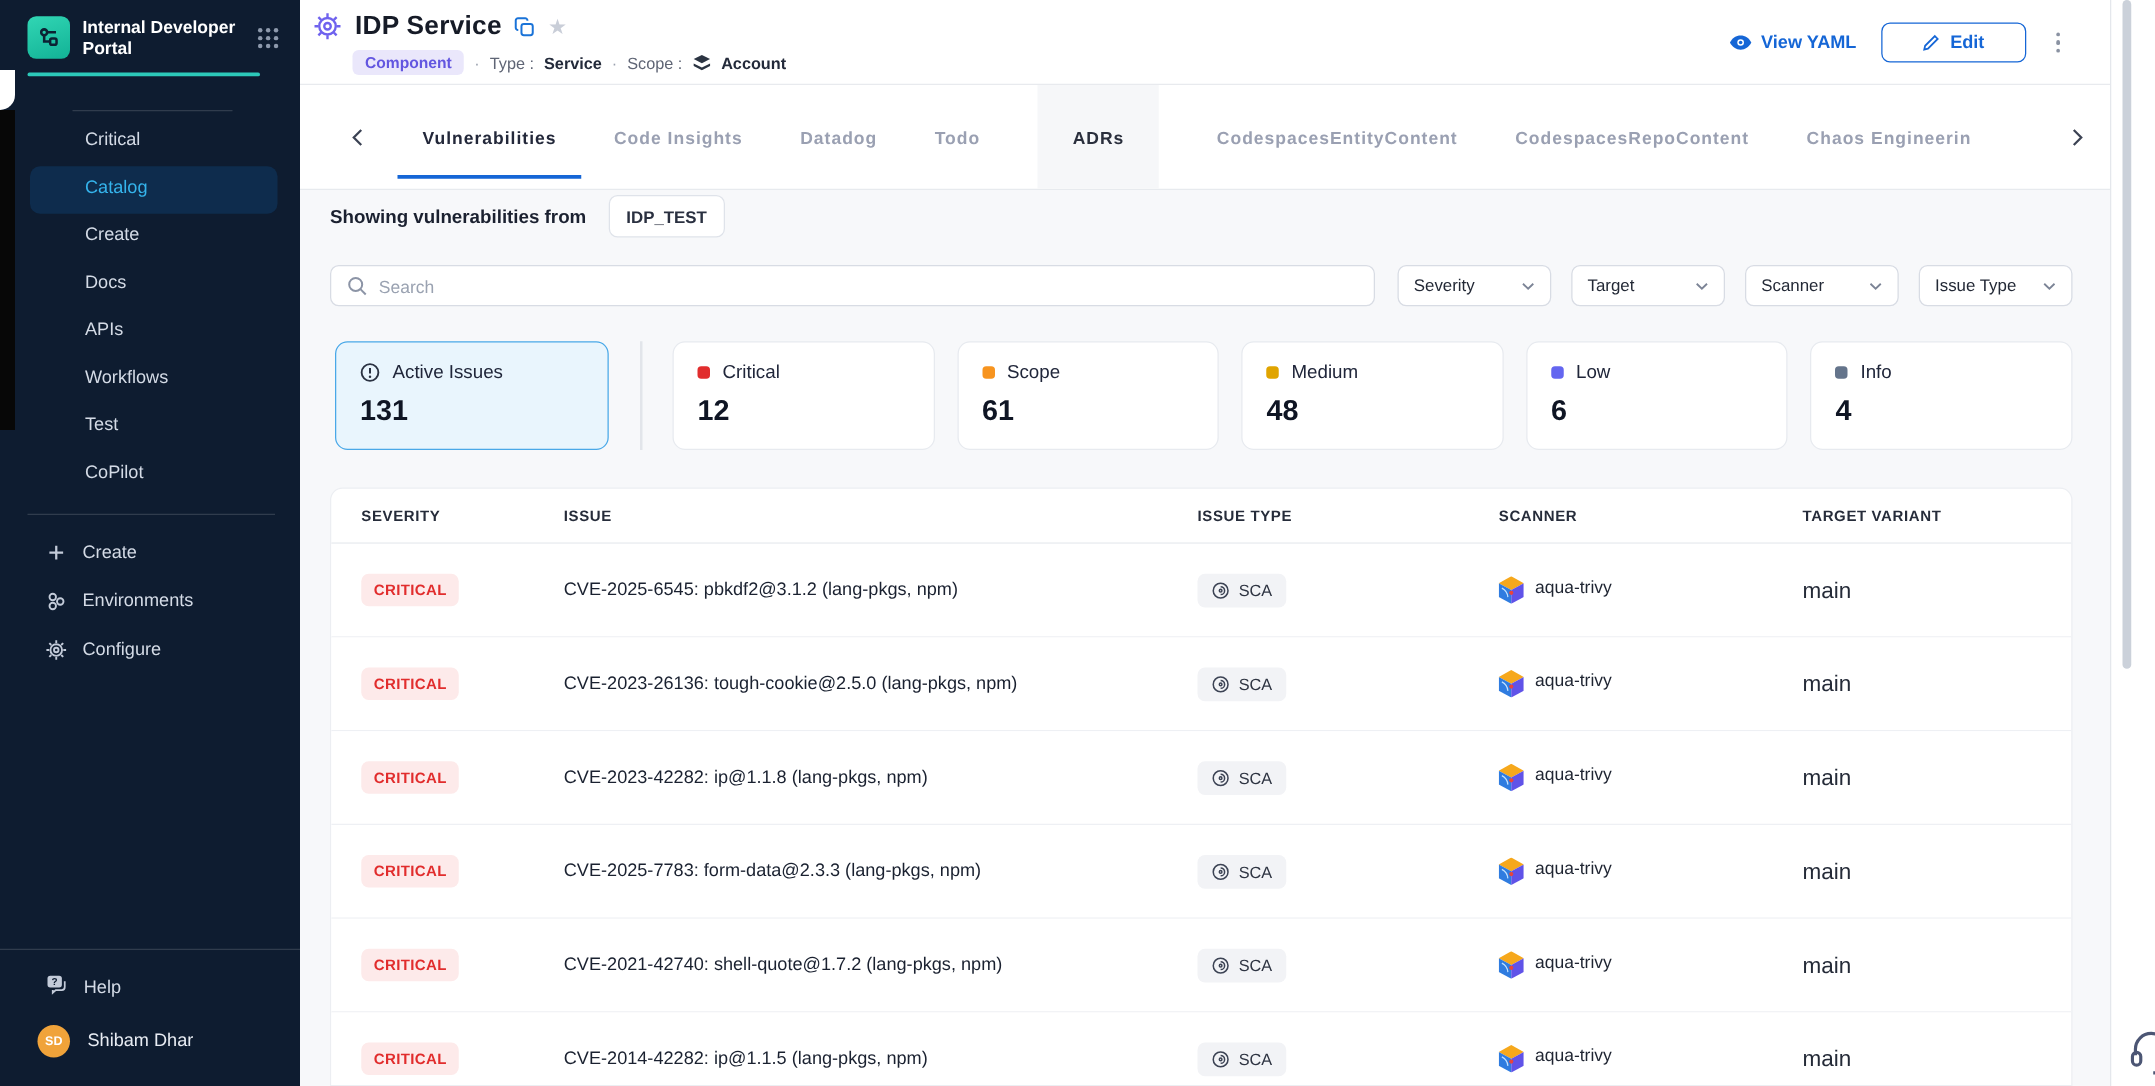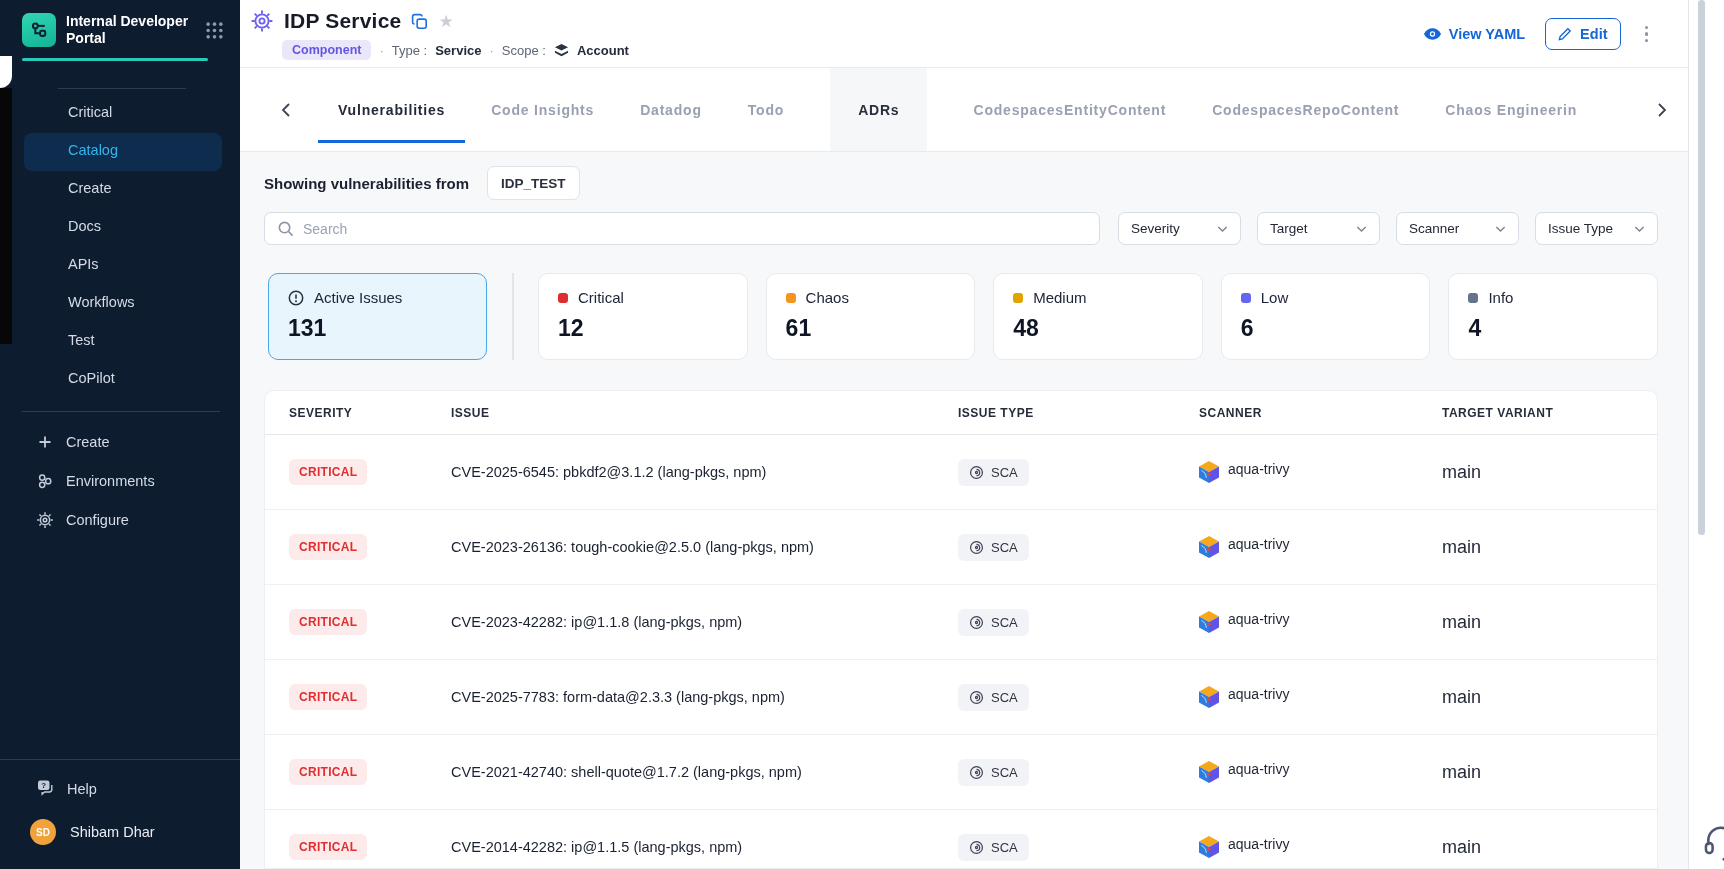--- a/index.html
+++ b/index.html
@@ -33,35 +33,35 @@
   .main-header{ position:absolute; left:240px; top:0; width:1448px; height:68px; background:#fff; border-bottom:1px solid #e8eaee; display:flex; justify-content:space-between; padding:9px 36px 0 10px; z-index:2;}
   .title-row{ display:flex; align-items:center; gap:10px;}
   .page-title{ font-size:21px; font-weight:bold; color:#161b27; letter-spacing:.2px;}
   .star{ color:#c9ced8; font-size:17px; line-height:1; cursor:pointer;}
   .meta-row{ display:flex; align-items:center; gap:8px; margin:7px 0 0 32px; font-size:13px; color:#5f6575;}
   .comp-badge{ background:#eae7fb; color:#6356e0; font-size:12.5px; font-weight:bold; padding:3px 10px; border-radius:5px;}
   .meta-dot{ color:#9aa1ae; }
   .meta-strong{ font-weight:bold; color:#232a3a;}
   .header-actions{ display:flex; align-items:center; gap:20px; margin-top:8px; height:34px;}
   .view-yaml{ display:flex; align-items:center; gap:7px; color:#1566d6; font-size:14.5px; font-weight:bold; cursor:pointer;}
-  .edit-btn{ display:flex; align-items:center; gap:8px; color:#1566d6; font-size:14.5px; font-weight:bold; border:1.5px solid #1566d6; border-radius:7px; background:#fff; padding:7px 12px; cursor:pointer;}
+  .edit-btn{ display:flex; align-items:center; gap:8px; color:#1566d6; font-size:14.5px; font-weight:bold; border:1.5px solid #1566d6; border-radius:7px; background:#fff; padding:7px 32px; cursor:pointer;}
   .kebab{ display:flex; flex-direction:column; gap:3px; padding:4px; cursor:pointer;}
   .kebab i{ width:3.5px; height:3.5px; border-radius:50%; background:#8a92a2;}
   
   .tabs{ position:absolute; left:240px; top:68px; width:1448px; height:84px; background:#fff; border-bottom:1px solid #e7eaee; display:flex; align-items:center; padding:0 14px 0 34px; z-index:2;}
   .tab-chevron{ cursor:pointer; display:flex; align-items:center; padding:6px;}
   .tab-list{ display:flex; align-items:center; gap:46px; margin-left:40px; height:100%;}
   .tab{ font-size:14px; font-weight:bold; letter-spacing:.8px; color:#9aa0b2; height:100%; display:flex; align-items:center; position:relative; cursor:pointer; white-space:nowrap;}
   .tab.active{ color:#23283a;}
   .tab.active::after{ content:""; position:absolute; left:-20px; right:-20px; bottom:8px; height:3.5px; background:#1566d6;}
   .tab.hovered{ color:#2a2f3d; background:#f6f7f9; padding:0 28px;}
   .tab-chevron.right{ margin-left:auto;}
   
   .content{ position:absolute; left:240px; top:152px; width:1448px; height:717px; background:#f7f8fa;}
-  .showing-row{ position:absolute; left:24px; top:14px; display:flex; align-items:center; gap:18px;}
+  .showing-row{ position:absolute; left:24px; top:4px; display:flex; align-items:center; gap:18px;}
   .showing-label{ font-size:15px; font-weight:bold; color:#1b2130;}
   .scope-select{ display:flex; align-items:center; gap:9px; height:34px; padding:0 13px; background:#fff; border:1px solid #dfe3ea; border-radius:7px; font-size:13.5px; color:#2a3040; font-weight:bold; cursor:pointer;flex-direction:column;}
   .filter-row{ position:absolute; left:24px; right:30px; top:60px; display:flex; gap:16px;}
   .search-box{ width:836px; height:33px; background:#fff; border:1px solid #d8dce4; border-radius:7px; display:flex; align-items:center; gap:9px; padding:0 12px;}
   .search-box input{ border:none; outline:none; flex:1; font-size:14px; font-family:"Liberation Sans",sans-serif; color:#2a3040; background:transparent;}
   .search-box input::placeholder{ color:#9aa2b1;}
   .selects{ margin-left:auto; display:flex; gap:16px;}
   .select{ width:123px; height:33px; background:#fff; border:1px solid #d8dce4; border-radius:7px; display:flex; align-items:center; justify-content:space-between; padding:0 12px; font-size:13.5px; color:#232936; cursor:pointer;}
   
   .cards-row{ position:absolute; left:28px; right:30px; top:121px; height:87px; display:flex; align-items:stretch;}
@@ -325,21 +325,21 @@
         <div class="card">
           <div class="card-label">
               <span class="dot" style="background:#e12d2d"></span>
               <span>Critical</span>
             </div>
           <div class="card-value">12</div>
         </div>
         <div class="card">
           <div class="card-label">
               <span class="dot" style="background:#f7941f"></span>
-              <span>Chaos</span>
+              <span>Scope</span>
             </div>
           <div class="card-value">61</div>
         </div>
         <div class="card">
           <div class="card-label">
               <span class="dot" style="background:#e0a400"></span>
               <span>Medium</span>
             </div>
           <div class="card-value">48</div>
         </div>

